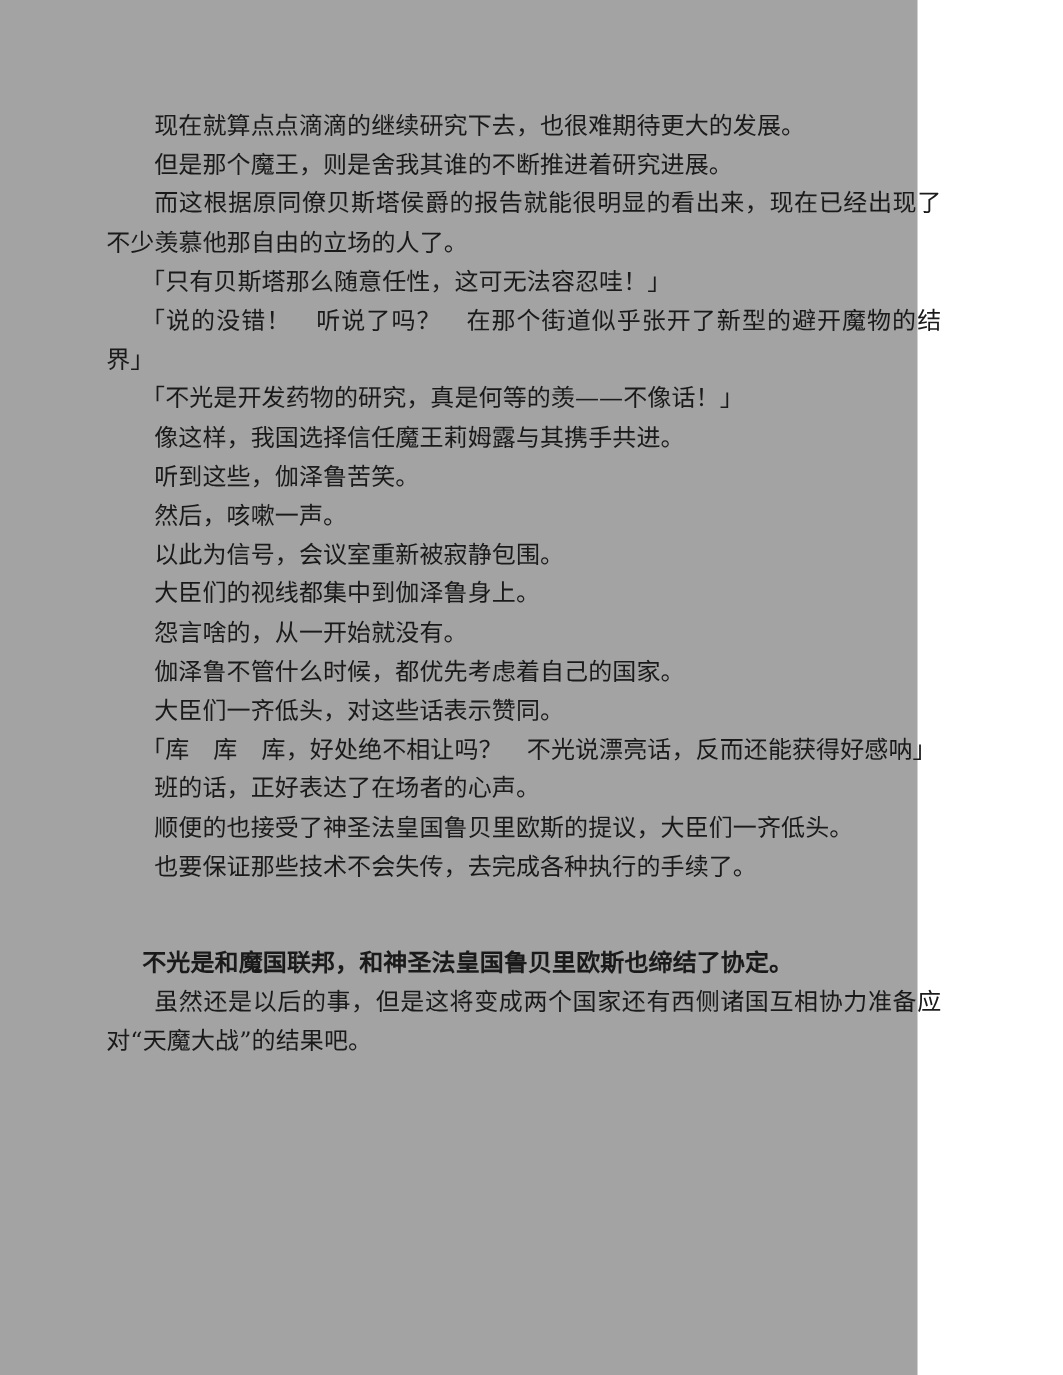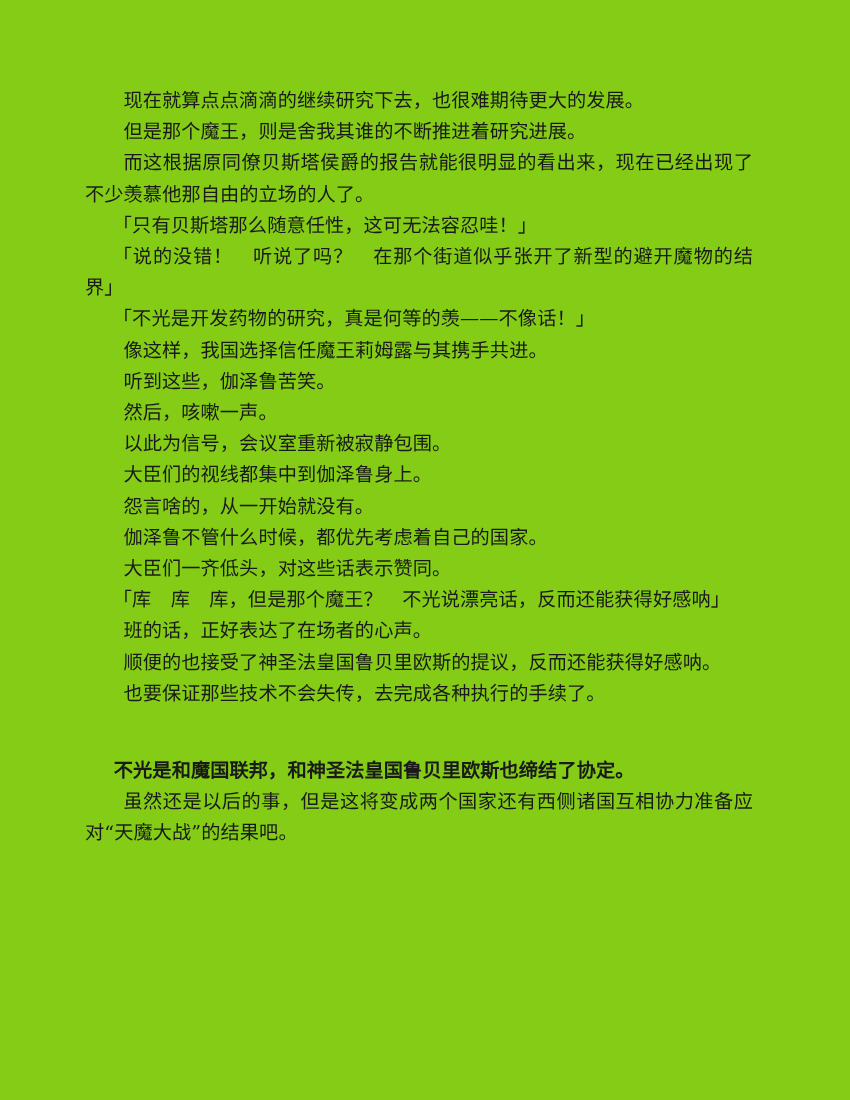--- a/index.html
+++ b/index.html
@@ -8,23 +8,23 @@
     background: #ffffff;
   }
   body {
     width: 850px;
     height: 1100px;
     overflow: hidden;
     font-family: "DejaVu Serif", "Liberation Serif", serif;
   }
   .page {
     position: relative;
-    width: 850px;
+    width: 734px;
     height: 1100px;
-    background: #84cc16;
+    background: #a3a3a3;
     box-sizing: border-box;
   }
   .text-column {
     position: absolute;
     left: 85px;
     top: 85px;
     width: 668px;
   }
   .para {
     font-family: "DejaVu Serif", "Liberation Serif", serif;
@@ -69,23 +69,23 @@
     <p class="para indent-dialog">「说的没错！　听说了吗？　在那个街道似乎张开了新型的避开魔物的结界」</p>
     <p class="para indent-dialog">「不光是开发药物的研究，真是何等的羡——不像话！」</p>
     <p class="para indent-2">像这样，我国选择信任魔王莉姆露与其携手共进。</p>
     <p class="para indent-2">听到这些，伽泽鲁苦笑。</p>
     <p class="para indent-2">然后，咳嗽一声。</p>
     <p class="para indent-2">以此为信号，会议室重新被寂静包围。</p>
     <p class="para indent-2">大臣们的视线都集中到伽泽鲁身上。</p>
     <p class="para indent-2">怨言啥的，从一开始就没有。</p>
     <p class="para indent-2">伽泽鲁不管什么时候，都优先考虑着自己的国家。</p>
     <p class="para indent-2">大臣们一齐低头，对这些话表示赞同。</p>
-    <p class="para indent-dialog">「库　库　库，但是那个魔王？　不光说漂亮话，反而还能获得好感呐」</p>
+    <p class="para indent-dialog">「库　库　库，好处绝不相让吗？　不光说漂亮话，反而还能获得好感呐」</p>
     <p class="para indent-2">班的话，正好表达了在场者的心声。</p>
-    <p class="para indent-2">顺便的也接受了神圣法皇国鲁贝里欧斯的提议，反而还能获得好感呐。</p>
+    <p class="para indent-2">顺便的也接受了神圣法皇国鲁贝里欧斯的提议，大臣们一齐低头。</p>
     <p class="para indent-2">也要保证那些技术不会失传，去完成各种执行的手续了。</p>
 
     <div class="section-gap"></div>
 
     <p class="para indent-15">不光是和魔国联邦，和神圣法皇国鲁贝里欧斯也缔结了协定。</p>
     <p class="para indent-2">虽然还是以后的事，但是这将变成两个国家还有西侧诸国互相协力准备应对“天魔大战”的结果吧。</p>
 
   </div>
 </div>
 

